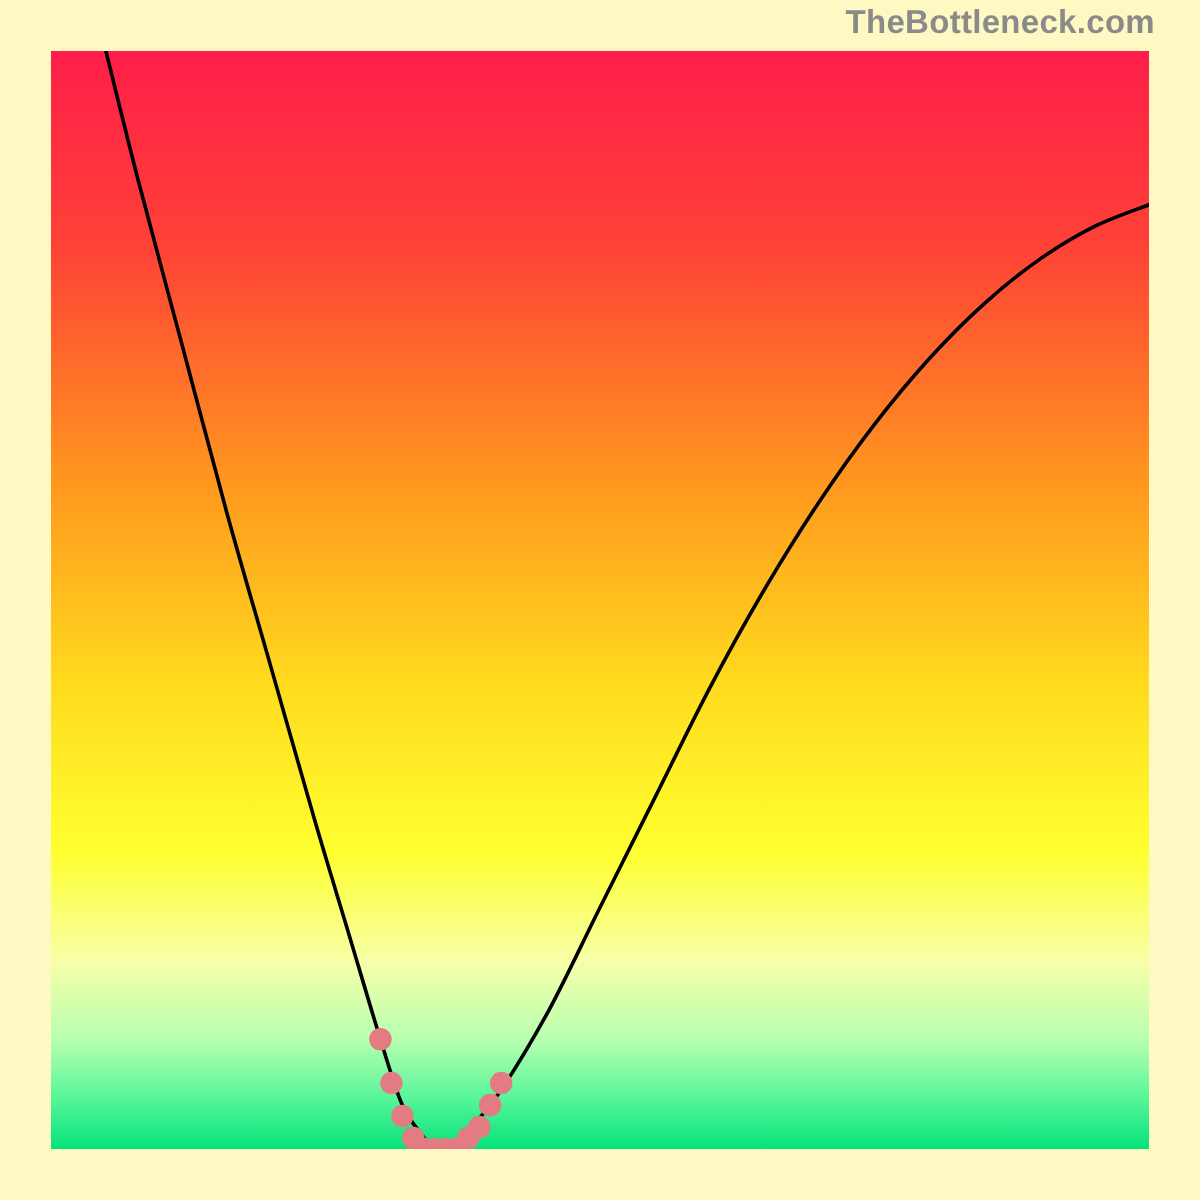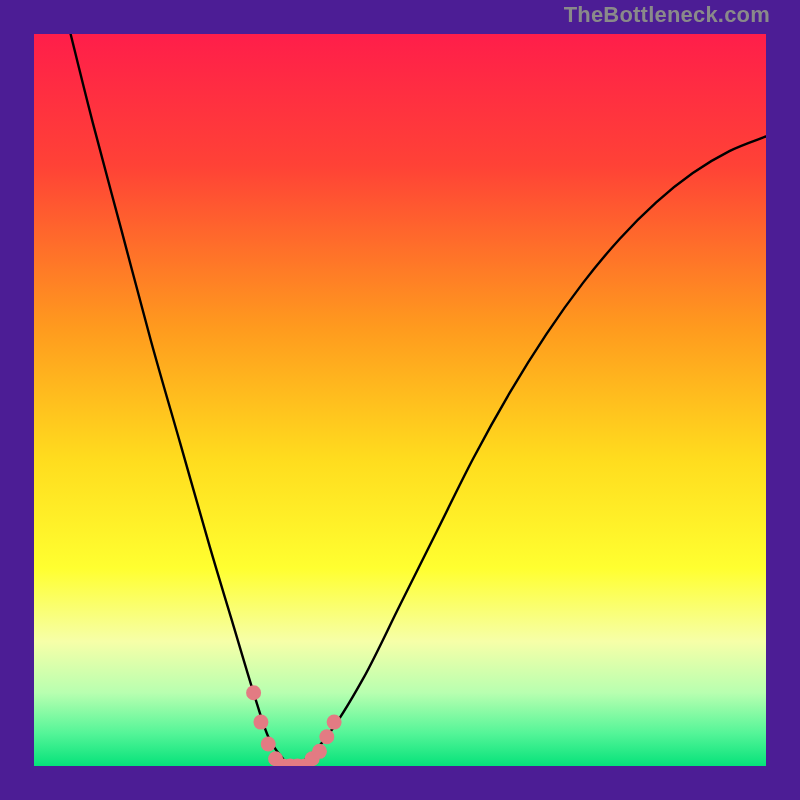--- a/index.html
+++ b/index.html
@@ -9,21 +9,21 @@
     height: 800px;
     background: #000;
     overflow: hidden;
   }
   .frame {
     position: absolute;
     left: 0;
     top: 0;
     width: 800px;
     height: 800px;
-    background: #4c1d95;
+    background: #fef9c3;
   }
   .plot-area {
     position: absolute;
     left: 34px;
     top: 34px;
     width: 732px;
     height: 732px;
     overflow: hidden;
   }
   .gradient {

